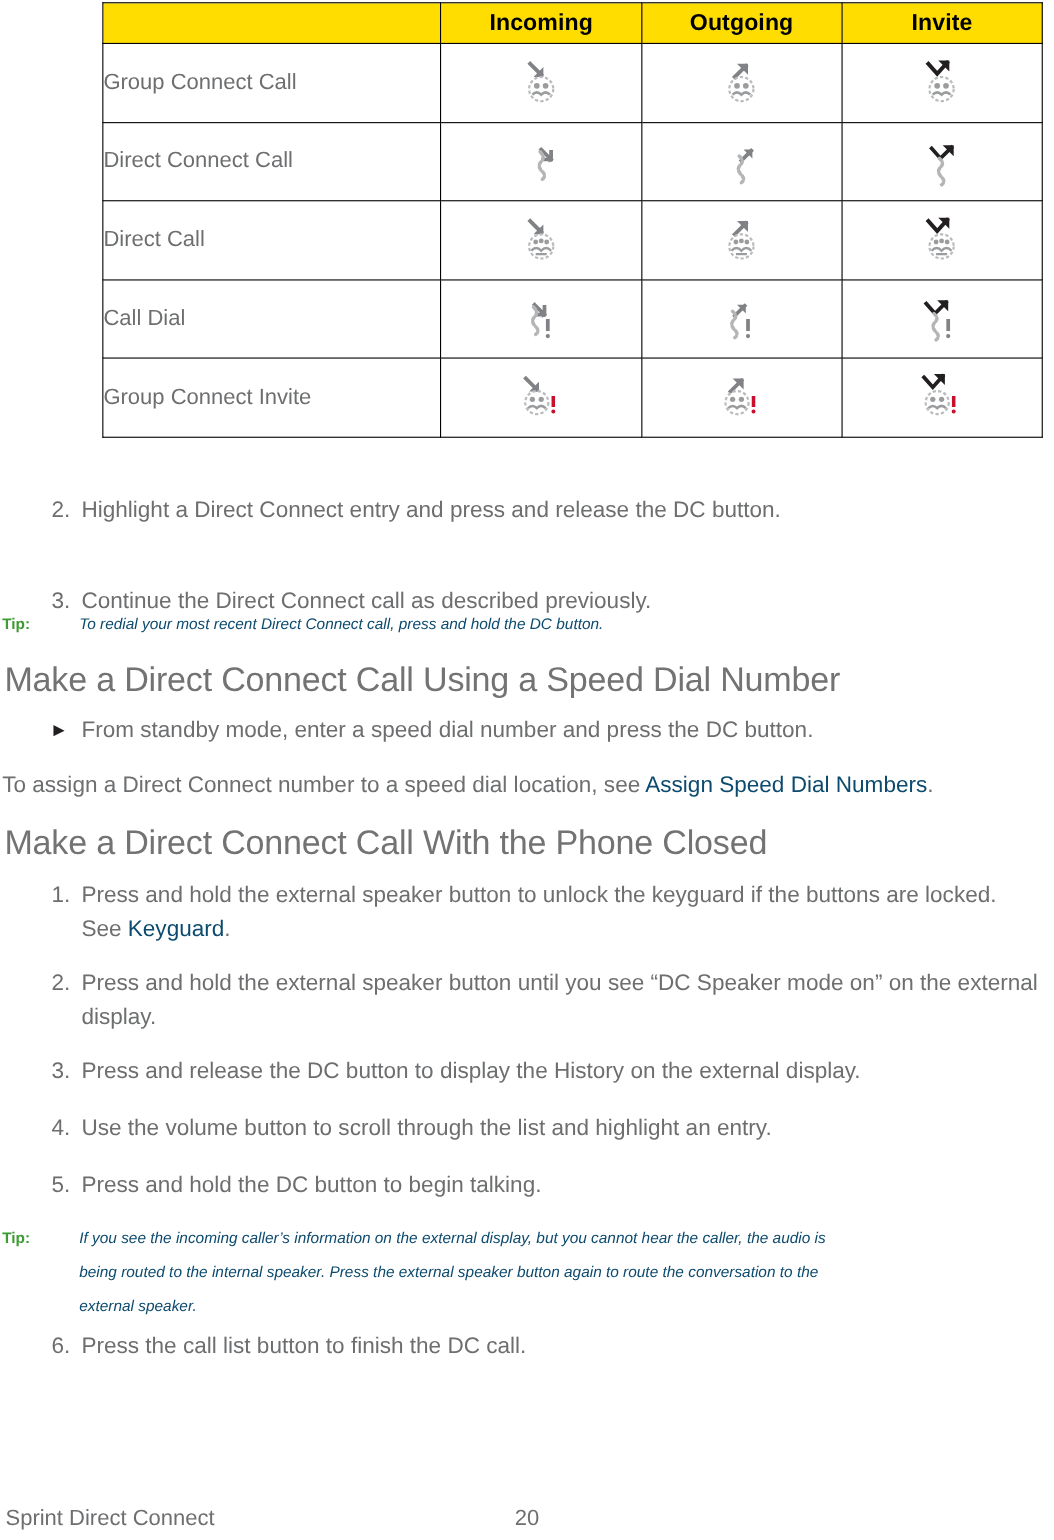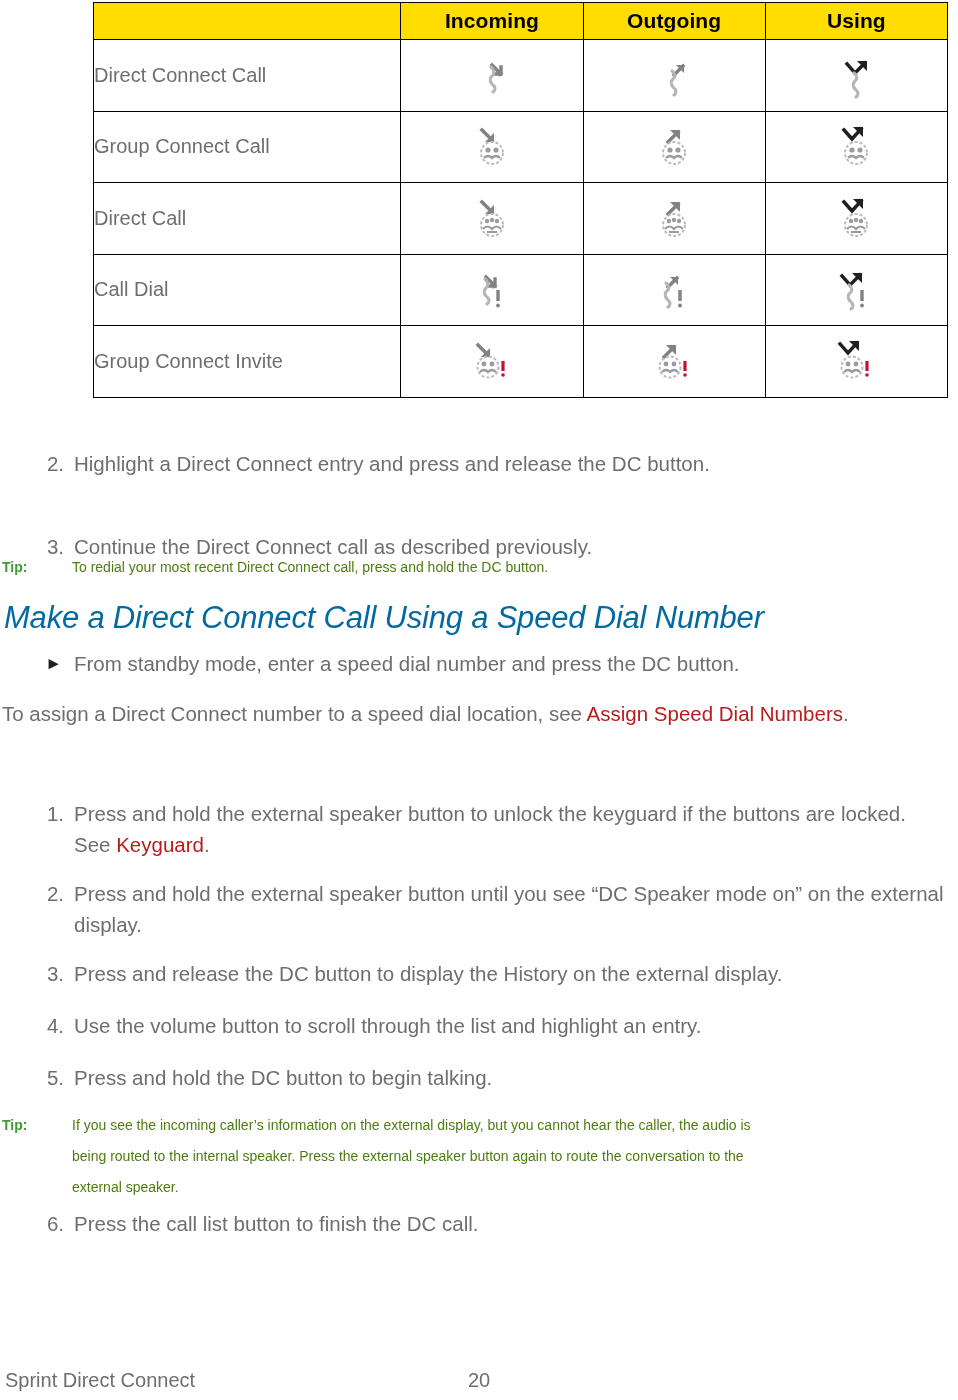--- a/index.html
+++ b/index.html
@@ -106,43 +106,43 @@
   }
   .tip .tip-label {
     flex: 0 0 72px;
     width: 72px;
     font-weight: bold;
     color: #3f9c35;
     padding-left: 2px;
   }
   .tip .tip-text {
     flex: 1 1 auto;
-    color: #4d7c0f;
+    color: #0c4a6e;
     padding-right: 12px;
+    font-style: italic;
   }
 
   h2.heading {
     position: absolute;
     margin: 0;
     font-size: 31px;
-    font-style: italic;
     font-weight: normal;
-    color: #0369a1;
+    color: #737373;
     letter-spacing: -0.2px;
     white-space: nowrap;
   }
 
   .para {
     position: absolute;
     font-size: 20.5px;
     line-height: 31px;
     color: #6d6e70;
   }
   .lnk {
-    color: #b91c1c;
+    color: #0c4a6e;
     text-decoration: none;
   }
   .bullet-item {
     position: absolute;
     display: flex;
     align-items: flex-start;
     font-size: 20.5px;
     line-height: 31px;
     color: #6d6e70;
   }
@@ -188,24 +188,64 @@
     <col class="c-label">
       <col class="c-col">
       <col class="c-col">
       <col class="c-col">
   </colgroup>
   <thead>
     <tr class="hdr-row">
       <th class="corner"></th>
       <th>Incoming</th>
       <th>Outgoing</th>
-      <th>Using</th>
+      <th>Invite</th>
     </tr>
   </thead>
   <tbody>
+
+    <tr class="body-row">
+      <td class="row-label">Group Connect Call</td>
+      <td class="icon-cell">
+        <span class="icon-wrap">
+          <svg width="48" height="50" viewBox="0 0 48 50">
+            <path d="M14 10 L24 20" stroke="#808285" stroke-width="3.6" fill="none" stroke-linecap="square"></path>
+            <path d="M26 22 L17 22 L26 13 Z" fill="#808285"></path>
+            <circle cx="24" cy="33" r="11" stroke="#b9bbbd" stroke-width="2" fill="none" stroke-dasharray="3 2"></circle>
+            <circle cx="20" cy="30" r="2.6" fill="#9a9c9e"></circle>
+              <circle cx="28" cy="30" r="2.6" fill="#9a9c9e"></circle>
+            <path d="M16 38 q4 -4 8 0 q4 -4 8 0" stroke="#9a9c9e" stroke-width="2.4" fill="none"></path>
+          </svg>
+        </span>
+      </td>
+      <td class="icon-cell">
+        <span class="icon-wrap">
+          <svg width="48" height="50" viewBox="0 0 48 50">
+            <path d="M18 22 L28 12" stroke="#808285" stroke-width="3.6" fill="none" stroke-linecap="square"></path>
+            <path d="M20 10 L30 10 L30 20 Z" fill="#808285"></path>
+            <circle cx="24" cy="33" r="11" stroke="#b9bbbd" stroke-width="2" fill="none" stroke-dasharray="3 2"></circle>
+            <circle cx="20" cy="30" r="2.6" fill="#9a9c9e"></circle>
+              <circle cx="28" cy="30" r="2.6" fill="#9a9c9e"></circle>
+            <path d="M16 38 q4 -4 8 0 q4 -4 8 0" stroke="#9a9c9e" stroke-width="2.4" fill="none"></path>
+          </svg>
+        </span>
+      </td>
+      <td class="icon-cell">
+        <span class="icon-wrap">
+          <svg width="48" height="50" viewBox="0 0 48 50">
+            <path d="M12 10 L20 19 L29 9" stroke="#231f20" stroke-width="3.6" fill="none" stroke-linecap="square"></path>
+            <path d="M21 7 L31 7 L31 17 Z" fill="#231f20"></path>
+            <circle cx="24" cy="33" r="11" stroke="#b9bbbd" stroke-width="2" fill="none" stroke-dasharray="3 2"></circle>
+            <circle cx="20" cy="30" r="2.6" fill="#9a9c9e"></circle>
+              <circle cx="28" cy="30" r="2.6" fill="#9a9c9e"></circle>
+            <path d="M16 38 q4 -4 8 0 q4 -4 8 0" stroke="#9a9c9e" stroke-width="2.4" fill="none"></path>
+          </svg>
+        </span>
+      </td>
+    </tr>
 
     <tr class="body-row">
       <td class="row-label">Direct Connect Call</td>
       <td class="icon-cell">
         <span class="icon-wrap">
           <svg width="44" height="50" viewBox="0 0 44 50">
             <path d="M22 16 L31 25 M31 25 L31 18 M31 25 L24 25" stroke="#808285" stroke-width="3.4" fill="none" stroke-linecap="square"></path>
             <path d="M30 22 L32.5 25.5 L28.5 28 Z" fill="#808285"></path>
             <path d="M21 18 q5 5 1 9 q-4 4 1 9 q4 4 0 7" stroke="#b3b5b7" stroke-width="3.2" fill="none" stroke-dasharray="3 2.2" stroke-linecap="round"></path>
           </svg>
@@ -219,60 +259,20 @@
             <path d="M20 22 q5 4 1 8 q-4 4 1 9 q4 4 0 7" stroke="#b3b5b7" stroke-width="3.2" fill="none" stroke-dasharray="3 2.2" stroke-linecap="round"></path>
           </svg>
         </span>
       </td>
       <td class="icon-cell">
         <span class="icon-wrap">
           <svg width="44" height="50" viewBox="0 0 44 50">
             <path d="M13 15 L21 24 L31 14" stroke="#231f20" stroke-width="3.4" fill="none" stroke-linecap="square"></path>
             <path d="M23 12 L33 12 L33 22 Z" fill="#231f20"></path>
             <path d="M20 24 q5 4 1 8 q-4 4 1 9 q4 4 0 7" stroke="#b3b5b7" stroke-width="3.2" fill="none" stroke-dasharray="3 2.2" stroke-linecap="round"></path>
-          </svg>
-        </span>
-      </td>
-    </tr>
-
-    <tr class="body-row">
-      <td class="row-label">Group Connect Call</td>
-      <td class="icon-cell">
-        <span class="icon-wrap">
-          <svg width="48" height="50" viewBox="0 0 48 50">
-            <path d="M14 10 L24 20" stroke="#808285" stroke-width="3.6" fill="none" stroke-linecap="square"></path>
-            <path d="M26 22 L17 22 L26 13 Z" fill="#808285"></path>
-            <circle cx="24" cy="33" r="11" stroke="#b9bbbd" stroke-width="2" fill="none" stroke-dasharray="3 2"></circle>
-            <circle cx="20" cy="30" r="2.6" fill="#9a9c9e"></circle>
-              <circle cx="28" cy="30" r="2.6" fill="#9a9c9e"></circle>
-            <path d="M16 38 q4 -4 8 0 q4 -4 8 0" stroke="#9a9c9e" stroke-width="2.4" fill="none"></path>
-          </svg>
-        </span>
-      </td>
-      <td class="icon-cell">
-        <span class="icon-wrap">
-          <svg width="48" height="50" viewBox="0 0 48 50">
-            <path d="M18 22 L28 12" stroke="#808285" stroke-width="3.6" fill="none" stroke-linecap="square"></path>
-            <path d="M20 10 L30 10 L30 20 Z" fill="#808285"></path>
-            <circle cx="24" cy="33" r="11" stroke="#b9bbbd" stroke-width="2" fill="none" stroke-dasharray="3 2"></circle>
-            <circle cx="20" cy="30" r="2.6" fill="#9a9c9e"></circle>
-              <circle cx="28" cy="30" r="2.6" fill="#9a9c9e"></circle>
-            <path d="M16 38 q4 -4 8 0 q4 -4 8 0" stroke="#9a9c9e" stroke-width="2.4" fill="none"></path>
-          </svg>
-        </span>
-      </td>
-      <td class="icon-cell">
-        <span class="icon-wrap">
-          <svg width="48" height="50" viewBox="0 0 48 50">
-            <path d="M12 10 L20 19 L29 9" stroke="#231f20" stroke-width="3.6" fill="none" stroke-linecap="square"></path>
-            <path d="M21 7 L31 7 L31 17 Z" fill="#231f20"></path>
-            <circle cx="24" cy="33" r="11" stroke="#b9bbbd" stroke-width="2" fill="none" stroke-dasharray="3 2"></circle>
-            <circle cx="20" cy="30" r="2.6" fill="#9a9c9e"></circle>
-              <circle cx="28" cy="30" r="2.6" fill="#9a9c9e"></circle>
-            <path d="M16 38 q4 -4 8 0 q4 -4 8 0" stroke="#9a9c9e" stroke-width="2.4" fill="none"></path>
           </svg>
         </span>
       </td>
     </tr>
 
     <tr class="body-row">
       <td class="row-label">Direct Call</td>
       <td class="icon-cell">
         <span class="icon-wrap">
           <svg width="48" height="50" viewBox="0 0 48 50">
@@ -423,20 +423,21 @@
 
   <div class="bullet-item" style="left:38px; top:648px; width:880px;">
     <span class="bul">►</span>
     <span class="txt">From standby mode, enter a speed dial number and press the DC button.</span>
   </div>
 
   <div class="para" style="left:2px; top:698px; width:950px;">
     <span>To assign a Direct Connect number to a speed dial location, see </span><a class="lnk" href="#">Assign Speed Dial Numbers</a><span>.</span>
   </div>
 
+  <h2 class="heading" style="left:4px; top:748px;">Make a Direct Connect Call With the Phone Closed</h2>
 
   <div class="li" style="position:absolute; left:38px; top:798px; width:885px;">
     <span class="num">1.</span>
     <span class="txt"><span>Press and hold the external speaker button to unlock the keyguard if the buttons are locked. See </span><a class="lnk" href="#">Keyguard</a><span>.</span></span>
   </div>
 
   <div class="li" style="position:absolute; left:38px; top:878px; width:920px;">
     <span class="num">2.</span>
     <span class="txt">Press and hold the external speaker button until you see “DC Speaker mode on” on the external display.</span>
   </div>

